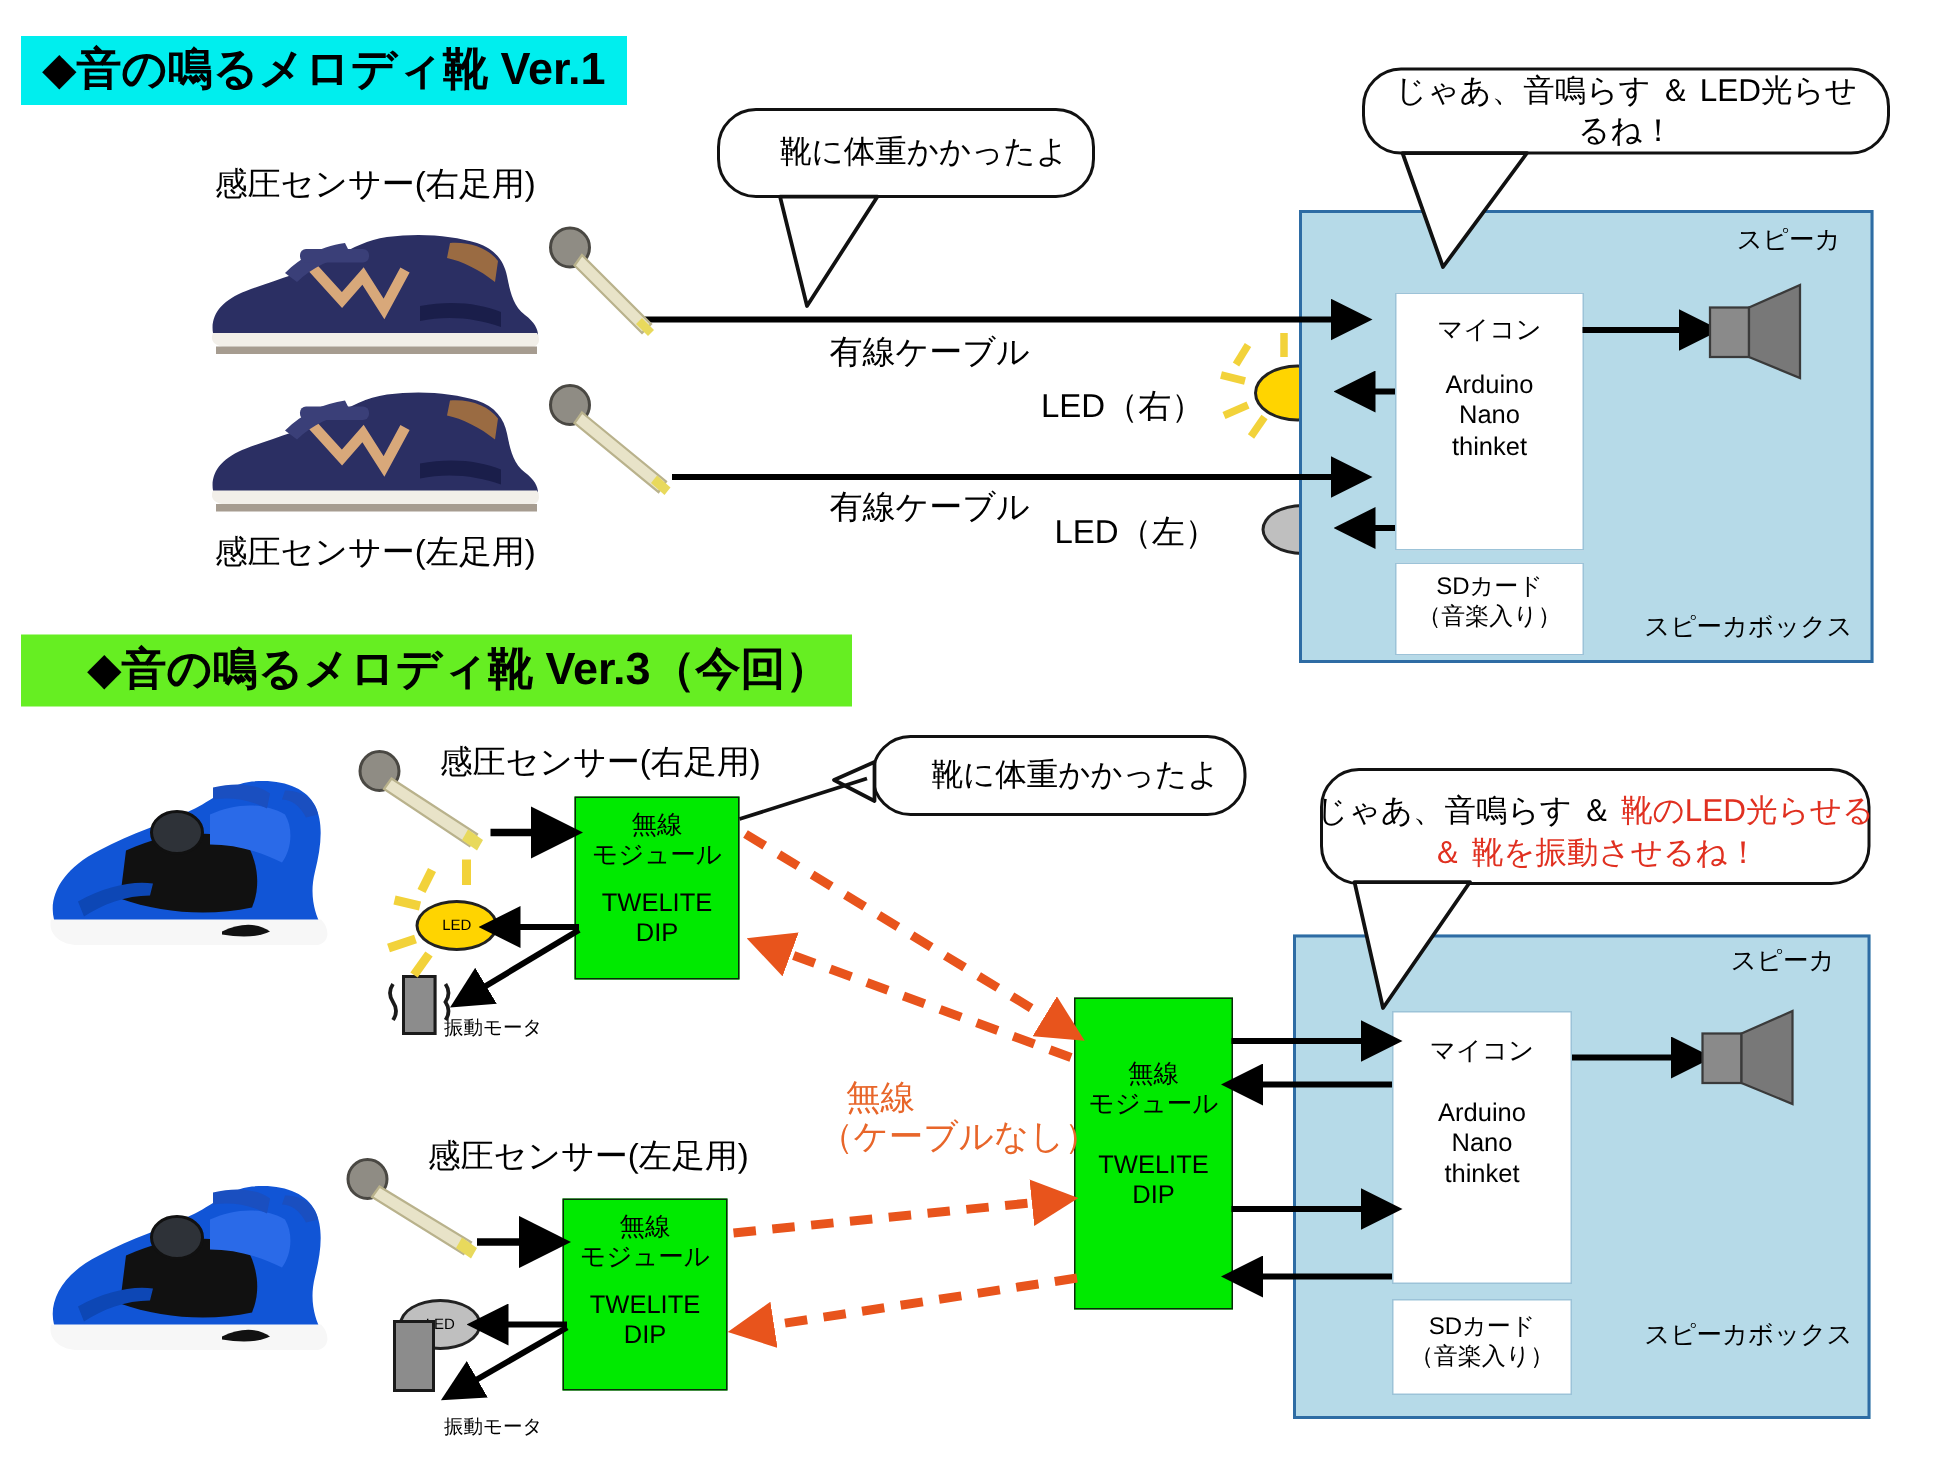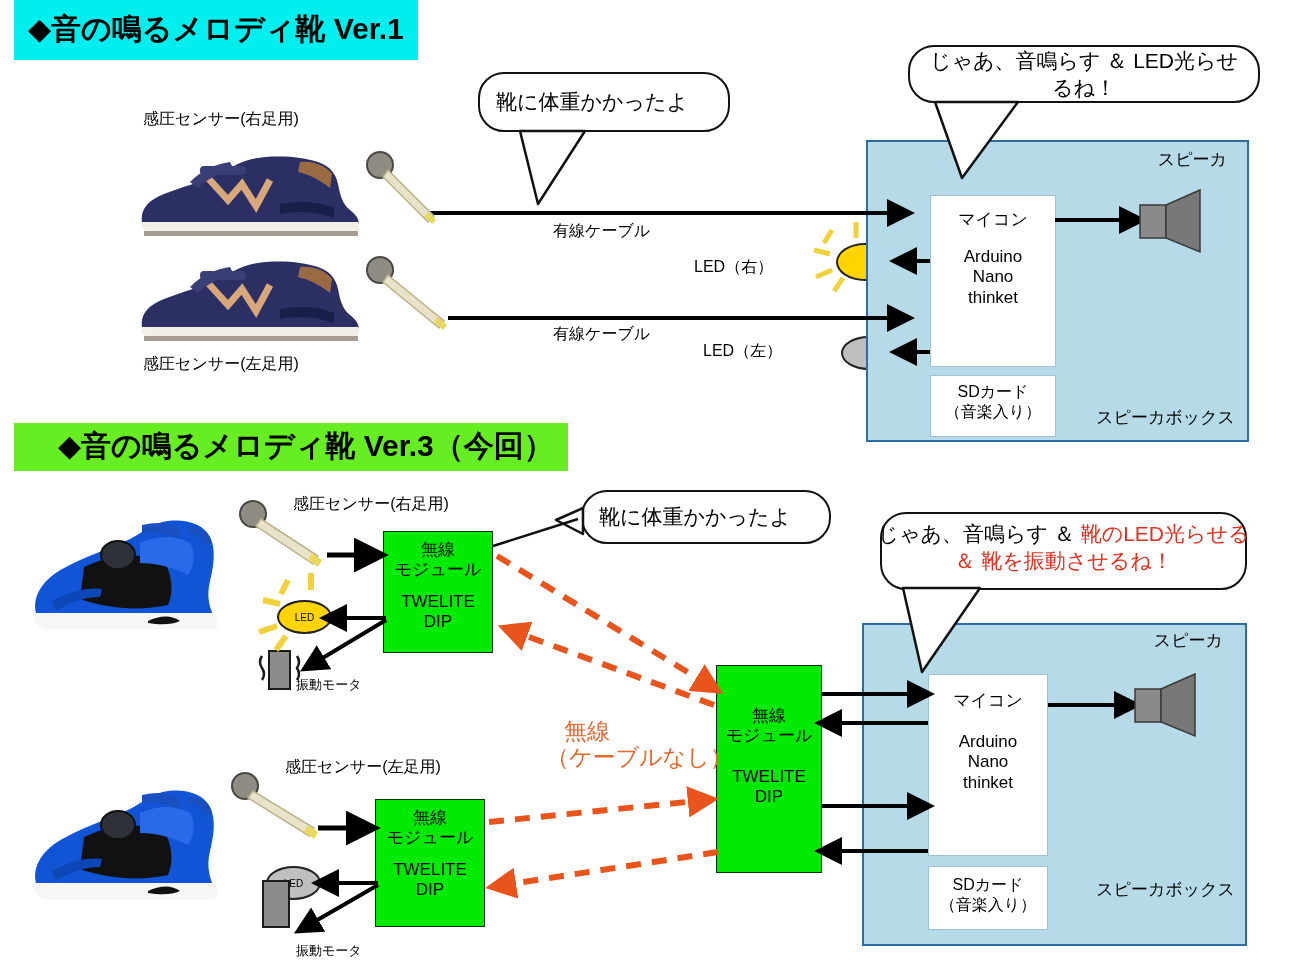--- a/index.html
+++ b/index.html
@@ -19,27 +19,27 @@
 
   
   .title-banner {
     position: absolute;
     display: flex; align-items: center;
     font-size: 30px; font-weight: 700;
     letter-spacing: 0px;
     white-space: nowrap;
     padding: 2px 14px 4px 14px;
   }
-  #title-v1 { left: 14px; top: 0; height: 60px; background: var(--cyan); }
+  #title-v1 { left: 14px; top: 24px; height: 46px; background: var(--cyan); }
   #title-v3 { left: 14px; top: 423px; height: 48px; background: var(--green); padding-left: 44px; }
 
   
   .label {
     position: absolute;
-    font-size: 16px;
+    font-size: 22px;
     white-space: nowrap;
     line-height: 1.15;
   }
   .label.small { font-size: 13px; }
   .label.mid { font-size: 17px; }
 
   
   .speaker-box {
     position: absolute;
     background: #b6dae8;
@@ -69,21 +69,21 @@
     font-size: 17px;
   }
   .green-module .gap { height: 11px; }
 
   
   .bubble {
     position: absolute;
     background: #fff;
     border: 2.5px solid #111;
     border-radius: 26px;
-    display: flex; align-items: center; justify-content: flex-start;
+    display: flex; align-items: center; justify-content: flex-end;
     text-align: center;
     font-size: 21px;
     line-height: 1.3;
     padding: 4px 16px;
     z-index: 6;
   }
   .bubble .redtxt { color: #e03020; }
 
   
   .led {

